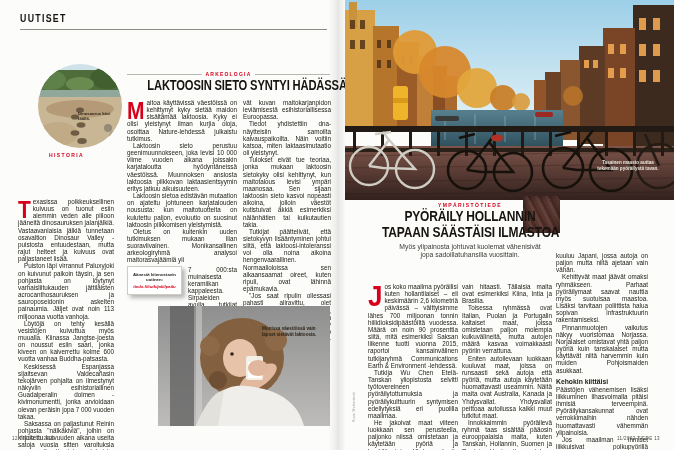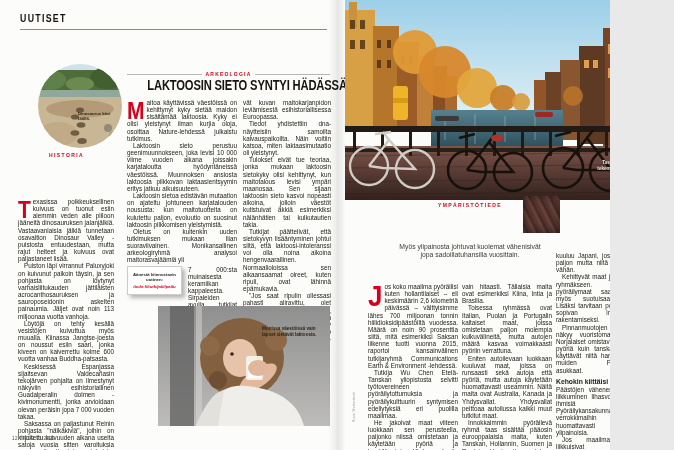--- a/index.html
+++ b/index.html
@@ -1,16 +1,16 @@
 <!DOCTYPE html>
 <html><head>
 <meta charset="utf-8">
 <style>
   html,body{margin:0;padding:0;background:#e9e9e9;}
-  #spread{position:relative;width:610px;height:450px;background:#fcfcfa;overflow:hidden;
+  #spread{position:relative;width:674px;height:450px;background:#fcfcfa;overflow:hidden;
           font-family:"Liberation Sans",sans-serif;color:#1d1c1a;}
   .abs{position:absolute;}
   
   .cond{font-weight:700;transform:scaleX(.8);transform-origin:center top;white-space:nowrap;
         letter-spacing:-.2px;color:#17130f;}
   .tag{color:#d6001c;font-weight:700;font-size:5px;letter-spacing:1.4px;text-align:center;}
   .body-col{font-size:6.3px;line-height:7.15px;text-align:justify;color:#222019;}
   .body-col p{margin:0;}
   .body-col p + p{text-indent:6px;}
   .dropcap{float:left;color:#d6001c;font-weight:700;font-size:21px;line-height:17px;
@@ -268,20 +268,24 @@
         <circle cx="314" cy="166" r="22"></circle>
           <line x1="314" y1="166" x2="300" y2="134"></line>
       </g>
     </svg>
     <div class="abs photo-cap-light" style="left:246px;top:160px;width:74px;">Tasainen maasto auttaa tekemään pyöräilystä tavan.</div>
   </div>
 
   <div class="abs inset" style="left:523px;top:196px;width:37px;height:37px;"></div>
 
   <div class="abs tag" style="left:375px;top:202px;width:190px;">YMPÄRISTÖTIEDE</div>
+  <div class="abs" style="left:360px;top:208px;width:220px;text-align:center;">
+    <div class="cond" style="font-size:15px;line-height:15.5px;">PYÖRÄILY HOLLANNIN</div>
+    <div class="cond" style="font-size:15px;line-height:15.5px;">TAPAAN SÄÄSTÄISI ILMASTOA</div>
+  </div>
   <div class="abs" style="left:380px;top:243px;width:180px;text-align:center;font-size:6.8px;line-height:8px;color:#3c3a36;">
     <div>Myös ylipainosta johtuvat kuolemat vähenisivät</div>
     <div>jopa sadoillatuhansilla vuosittain.</div>
   </div>
 
   <div class="abs body-col" style="left:368px;top:283px;width:90px;">
     <p><span class="dropcap big">J</span><span>os koko maailma pyöräilisi kuten hollantilaiset – eli keskimäärin 2,6 kilometriä päivässä – välttyisimme lähes 700 miljoonan tonnin hiilidioksidipäästöiltä vuodessa. Määrä on noin 90 prosenttia siitä, mitä esimerkiksi Saksan liikenne tuotti vuonna 2015, raportoi kansainvälinen tutkijaryhmä Communications Earth &amp; Environment -lehdessä.</span></p>
     <p>Tutkija Wu Chen Etelä-Tanskan yliopistosta selvitti työtovereineen pyöräilytottumuksia ja pyöräilykulttuurin syntymisen edellytyksiä eri puolilla maailmaa.</p>
     <p>He jakoivat maat viiteen luokkaan sen perusteella, paljonko niissä omistetaan ja käytetään pyöriä ja henkilöautoja. Yhden ryhmän muodostavat maat, joissa autokanta kasvaa nopeasti mutta pyörien määrä pysyy samana tai kasvaa</p>
   </div>

